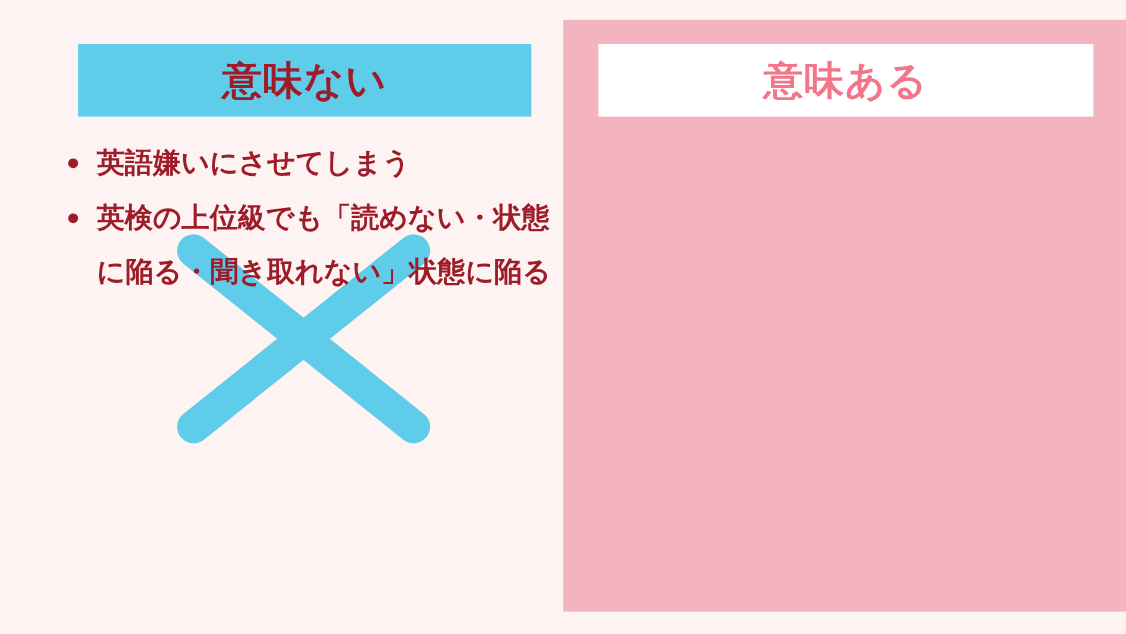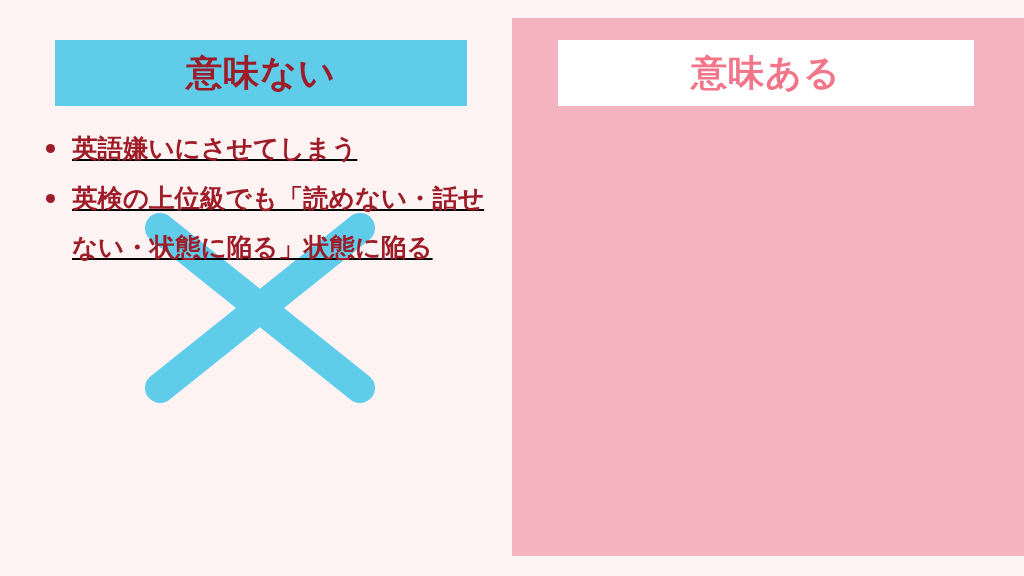--- a/index.html
+++ b/index.html
@@ -30,40 +30,40 @@
     background: #f4b4bf;
   }
 
   
   .column {
     position: absolute;
     top: 0;
     width: 512px;
     height: 576px;
   }
-  #left-column  { left: 0; }
+  #left-column  { left: 16px; }
   #right-column { left: 512px; }
 
   
   .header-banner {
     position: absolute;
     top: 40px;
     height: 66px;
     display: flex;
     align-items: center;
     justify-content: center;
   }
   #left-header-banner {
     left: 55px;
     width: 412px;
     background: #5fcdea;
   }
   #right-header-banner {
-    left: 46px;
-    width: 416px;
+    left: 32px;
+    width: 450px;
     background: #ffffff;
   }
   .header-title {
     font-size: 36px;
     font-weight: bold;
     letter-spacing: 1px;
     line-height: 1;
   }
   #left-header-title  { color: #9e1b28; }
   #right-header-title { color: #f2758a; }
@@ -79,21 +79,20 @@
     width: 240px;
     height: 196px;
   }
 
   
   .bullet-list {
     position: absolute;
     list-style: none;
     margin: 0;
     padding: 0;
-    text-decoration: underline;
   }
   #left-bullet-list {
     left: 42px;
     top: 124px;
     width: 455px;
   }
   .bullet-item {
     position: relative;
     padding-left: 30px;
     font-size: 25.5px;
@@ -134,21 +133,21 @@
       <span id="left-header-title" class="header-title">意味ない</span>
     </div>
 
     <ul id="left-bullet-list" class="bullet-list">
       <li class="bullet-item">
         <span class="bullet-dot"></span>
         <span>英語嫌いにさせてしまう</span>
       </li>
       <li class="bullet-item">
         <span class="bullet-dot"></span>
-        <span>英検の上位級でも「読めない・話せない・状態に陥る」状態に陥る</span>
+        <span>英検の上位級でも「読めない・状態に陥る・聞き取れない」状態に陥る</span>
       </li>
     </ul>
   </div>
 
   <div id="right-column" class="column">
 
     <div id="right-header-banner" class="header-banner">
       <span id="right-header-title" class="header-title">意味ある</span>
     </div>
 

